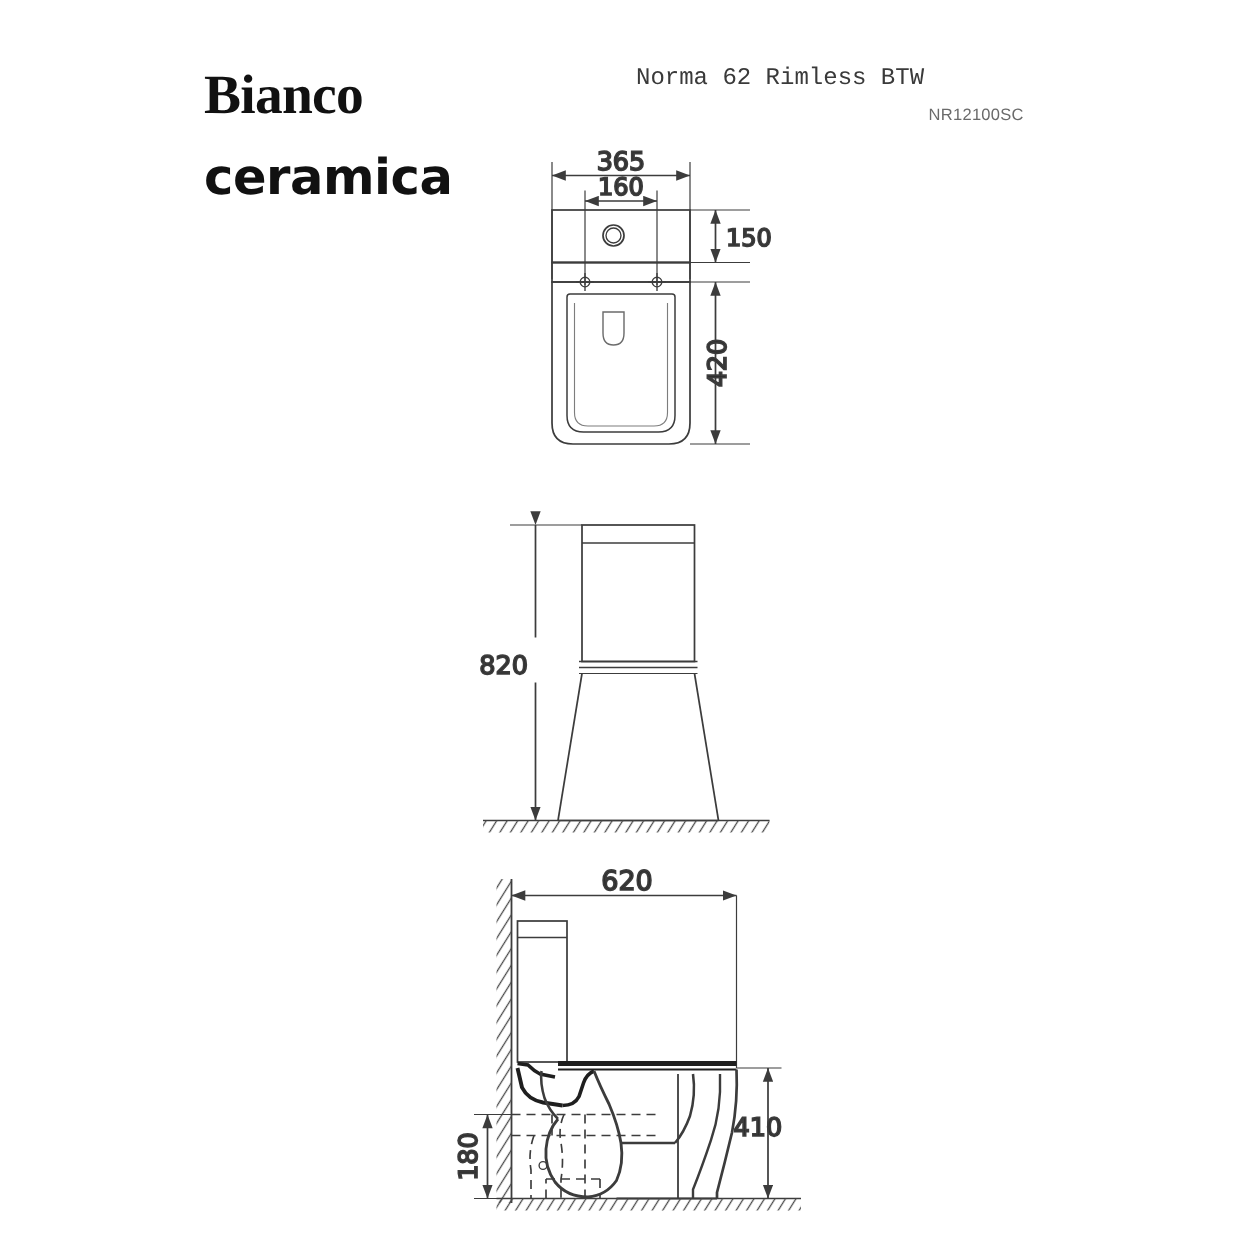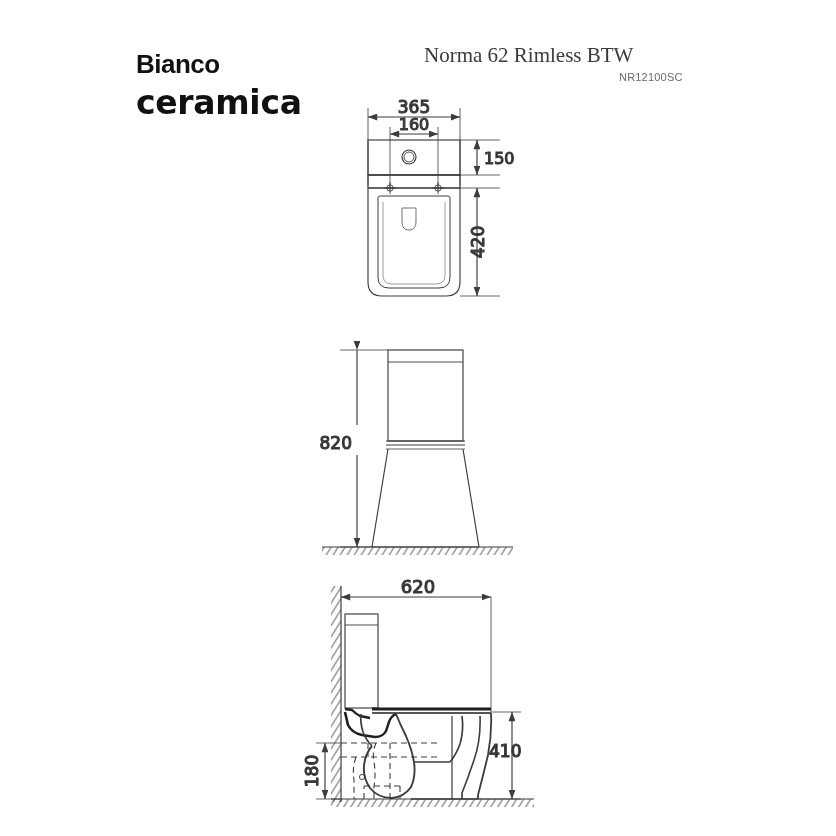--- a/index.html
+++ b/index.html
@@ -21,43 +21,43 @@
     height: 836px;
   }
   .brand {
     position: absolute;
     left: 136px;
     top: 44px;
     width: 300px;
     color: #0d0d0d;
   }
   .brand-line1 {
-    font-family: Liberation Sans, sans-serif;
+    font-family: Liberation Serif, serif;
     font-weight: 700;
-    font-size: 26px;
+    font-size: 37px;
     letter-spacing: -0.5px;
     line-height: 40px;
     color: #111111;
   }
   .brand-line2 {
     font-family: "DejaVu Sans", sans-serif;
     font-weight: 700;
     font-size: 33px;
     letter-spacing: -0.3px;
     line-height: 36px;
     color: #111111;
-    margin-top: 1px;
+    margin-top: 16px;
   }
   .title {
     position: absolute;
     left: 424px;
     top: 43px;
-    font-size: 21px;
+    font-size: 16px;
     color: #3a3a3a;
-    font-family: Liberation Serif, serif;
+    font-family: Liberation Mono, monospace;
     white-space: nowrap;
   }
   .subtitle {
     position: absolute;
     left: 619px;
     top: 71px;
     font-size: 11px;
     color: #6a6a6a;
     font-family: Liberation Sans, sans-serif;
     letter-spacing: 0.2px;

